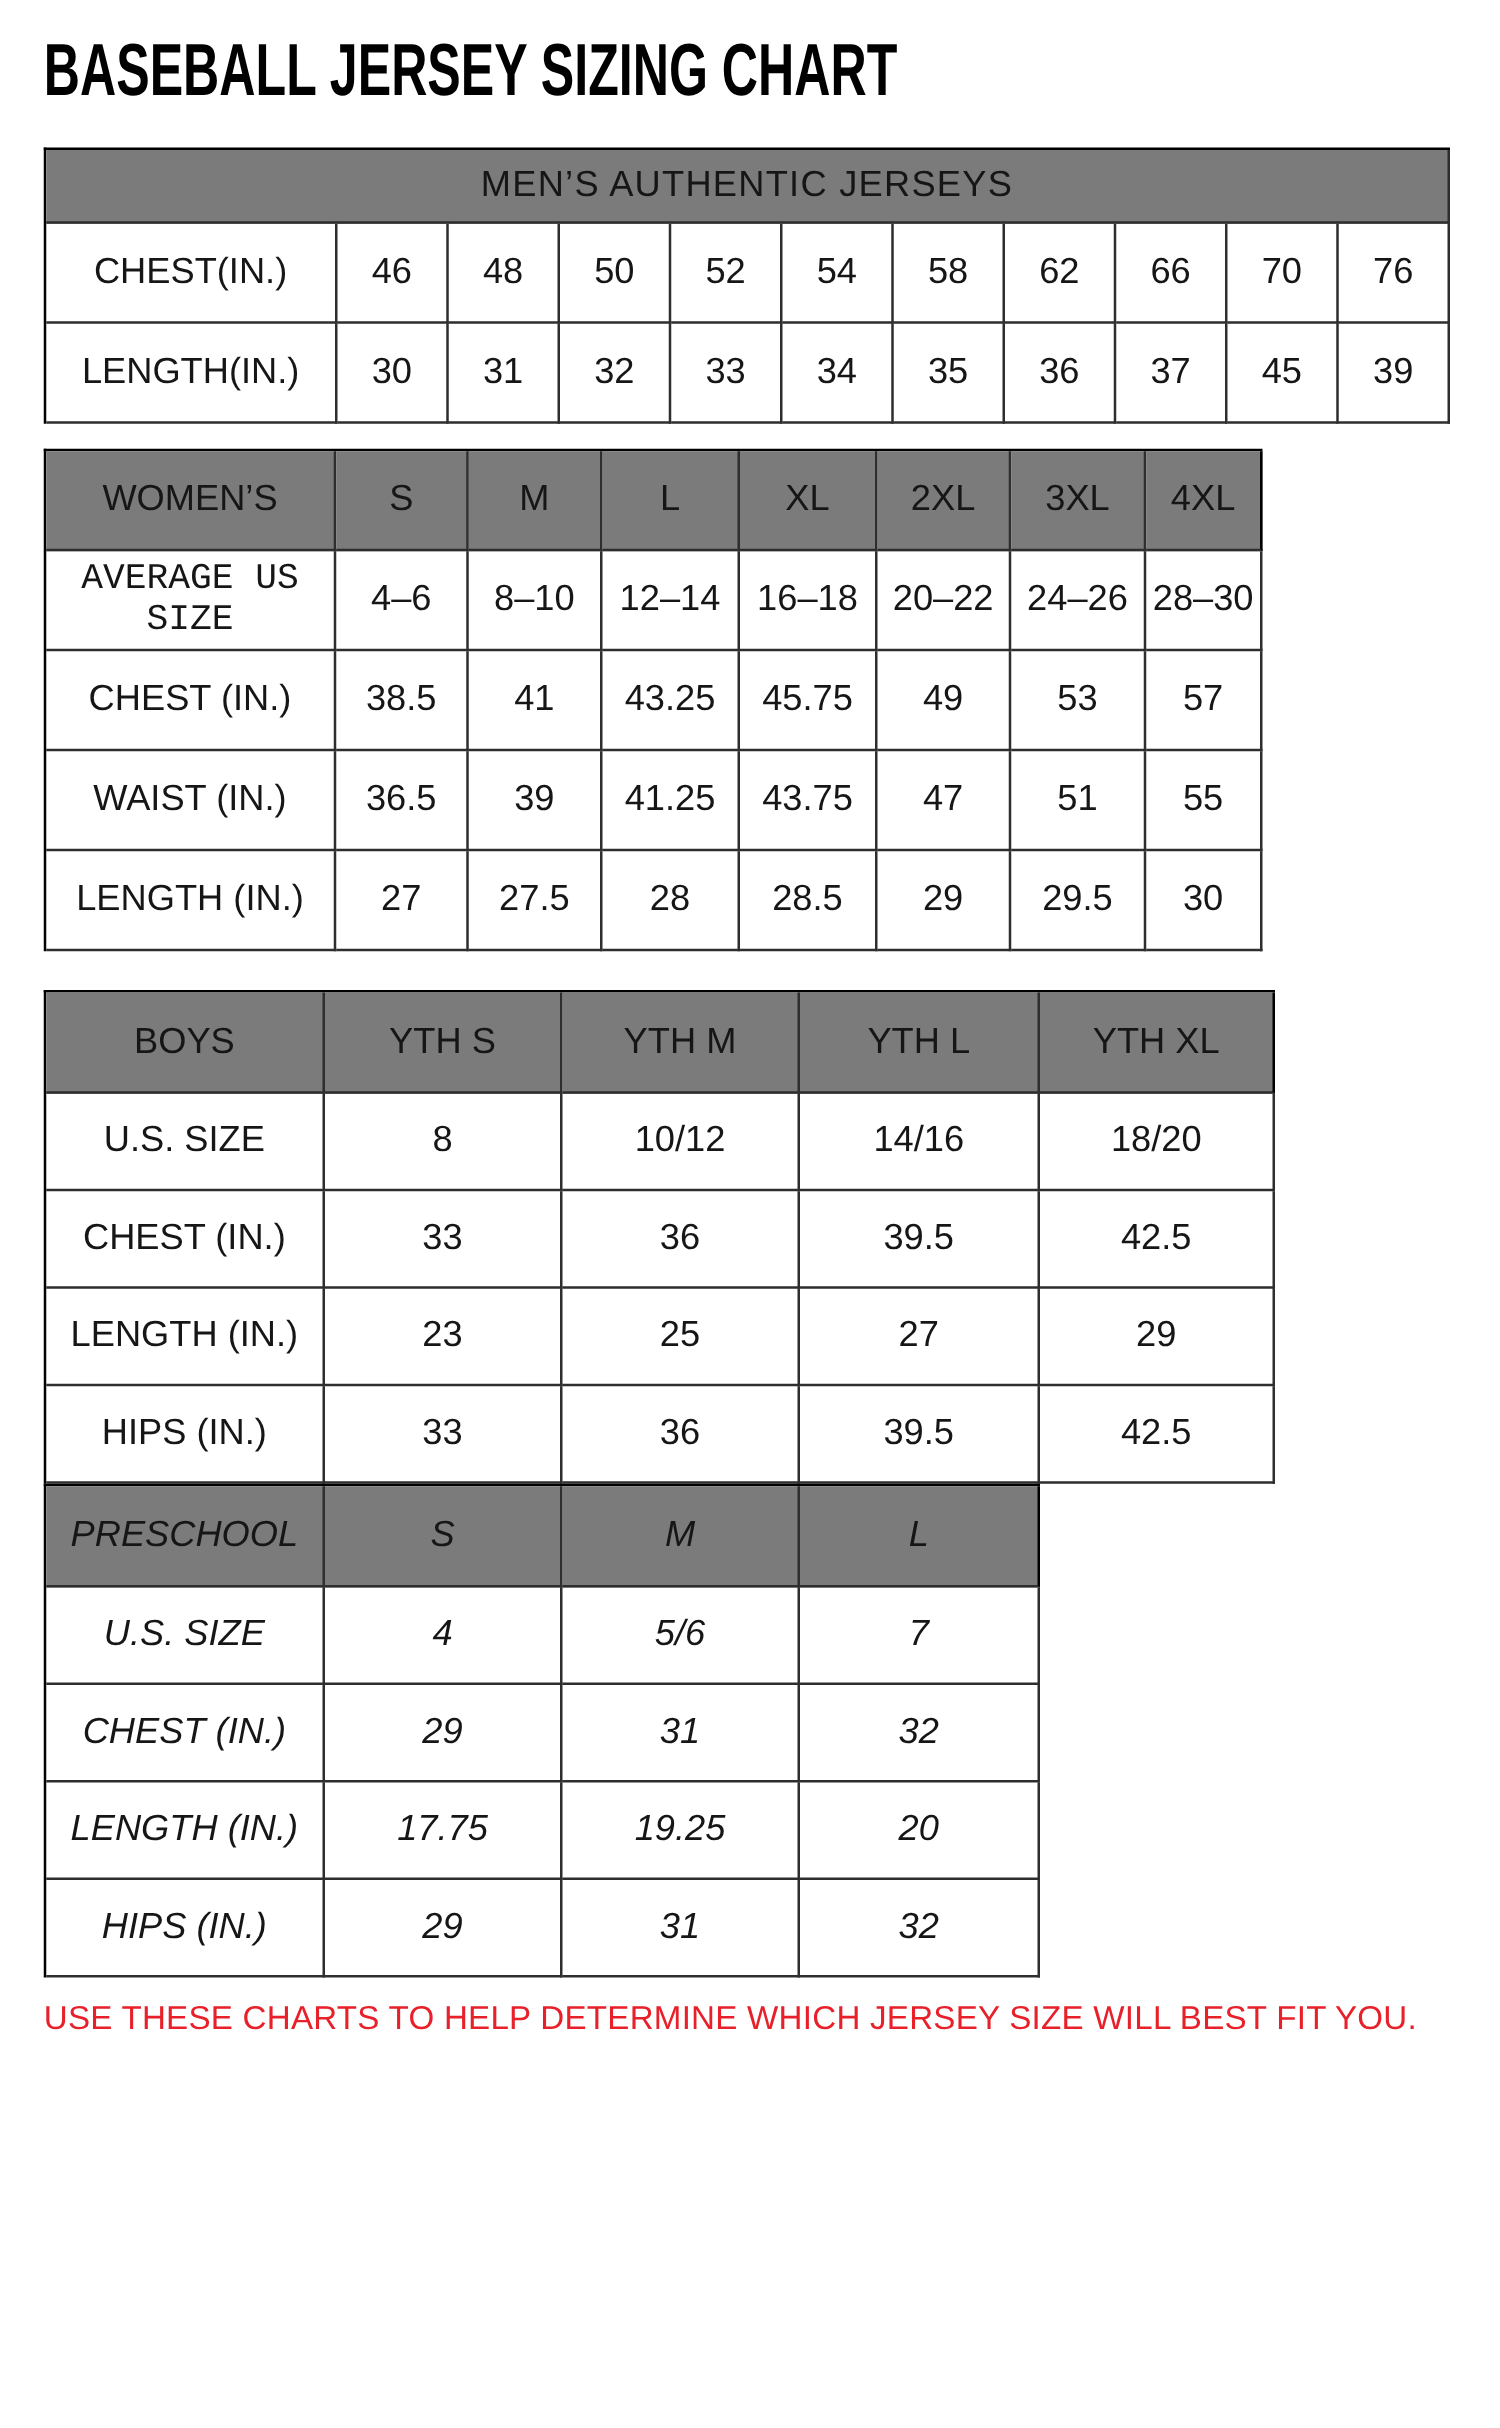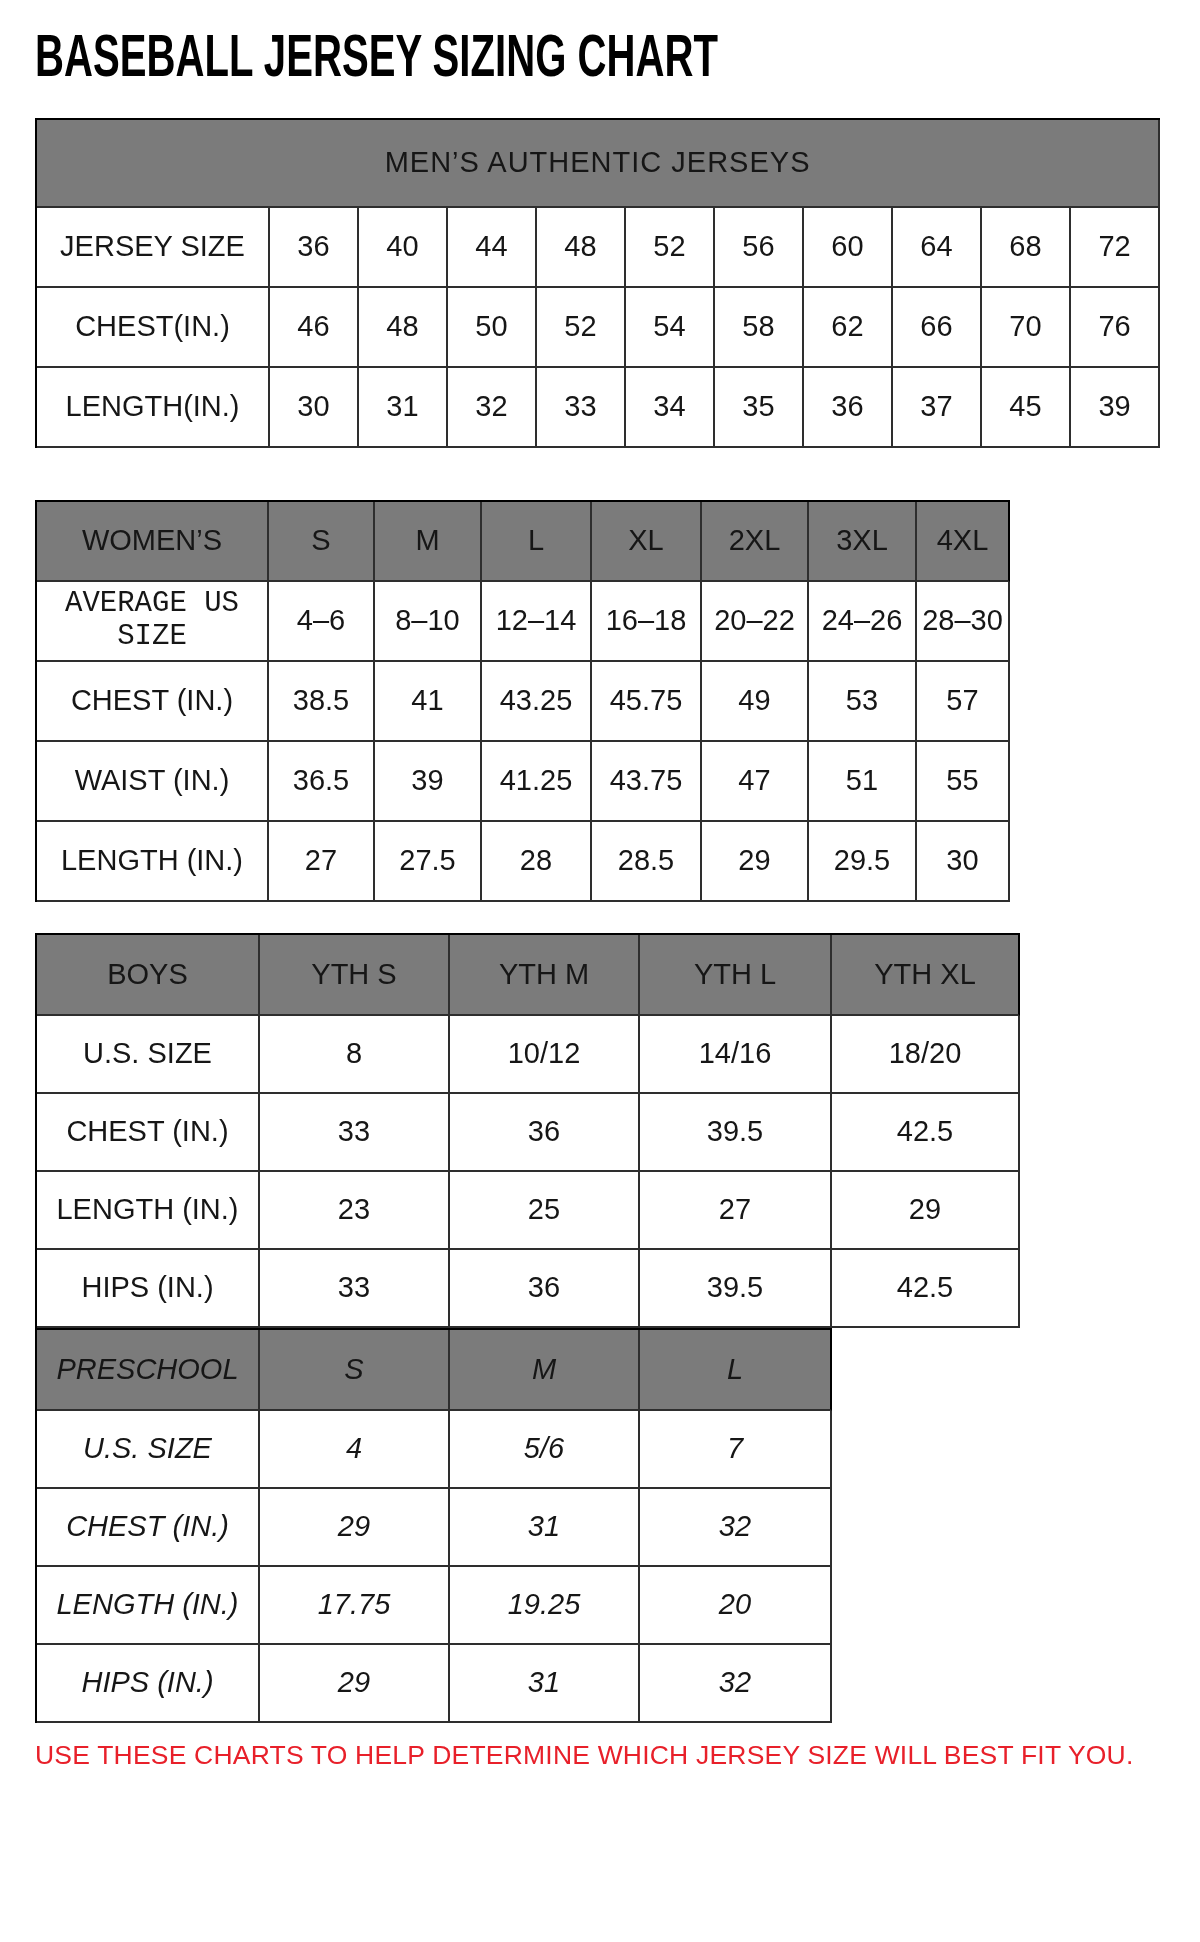--- a/index.html
+++ b/index.html
@@ -47,23 +47,23 @@
   
   th.banner{
     background:#7b7b7b;color:#fff;font-size:34px;letter-spacing:1px;
     border-right:2px solid #000;border-bottom:3px solid #000;
   }
   
   #t-mens tr.head-row th{background:#fff;color:#161616;}
 
   #t-mens{width:1125px;margin-top:30px;}
   #t-mens tr{height:80px;}
-  #t-mens tr.banner-row{height:88px;}
-
-  #t-womens{width:975px;margin-top:52px;}
+  #t-mens tr.banner-row{height:59px;}
+
+  #t-womens{width:975px;margin-top:20px;}
   #t-womens tr{height:80px;}
 
   #t-boys{width:985px;margin-top:31px;}
   #t-boys tr{height:78px;}
   #t-boys tr.gray-head{height:81px;padding-left:41px;}
 
   #t-preschool{width:797px;font-style:italic;}
   #t-preschool tr{height:78px;}
   #t-preschool tr.gray-head{height:81px;}
 
@@ -91,33 +91,20 @@
         <col style="width:89px">
         <col style="width:89px">
         <col style="width:89px">
     </colgroup>
     <thead>
       <tr class="banner-row">
         <th class="banner" colspan="11">MEN’S AUTHENTIC JERSEYS</th>
       </tr>
     </thead>
     <tbody>
-        <tr>
-          <th class="label-col">JERSEY SIZE</th>
-          <td>36</td>
-          <td>40</td>
-          <td>44</td>
-          <td>48</td>
-          <td>52</td>
-          <td>56</td>
-          <td>60</td>
-          <td>64</td>
-          <td>68</td>
-          <td>72</td>
-        </tr>
         <tr>
           <th class="label-col">CHEST(IN.)</th>
           <td>46</td>
           <td>48</td>
           <td>50</td>
           <td>52</td>
           <td>54</td>
           <td>58</td>
           <td>62</td>
           <td>66</td>

